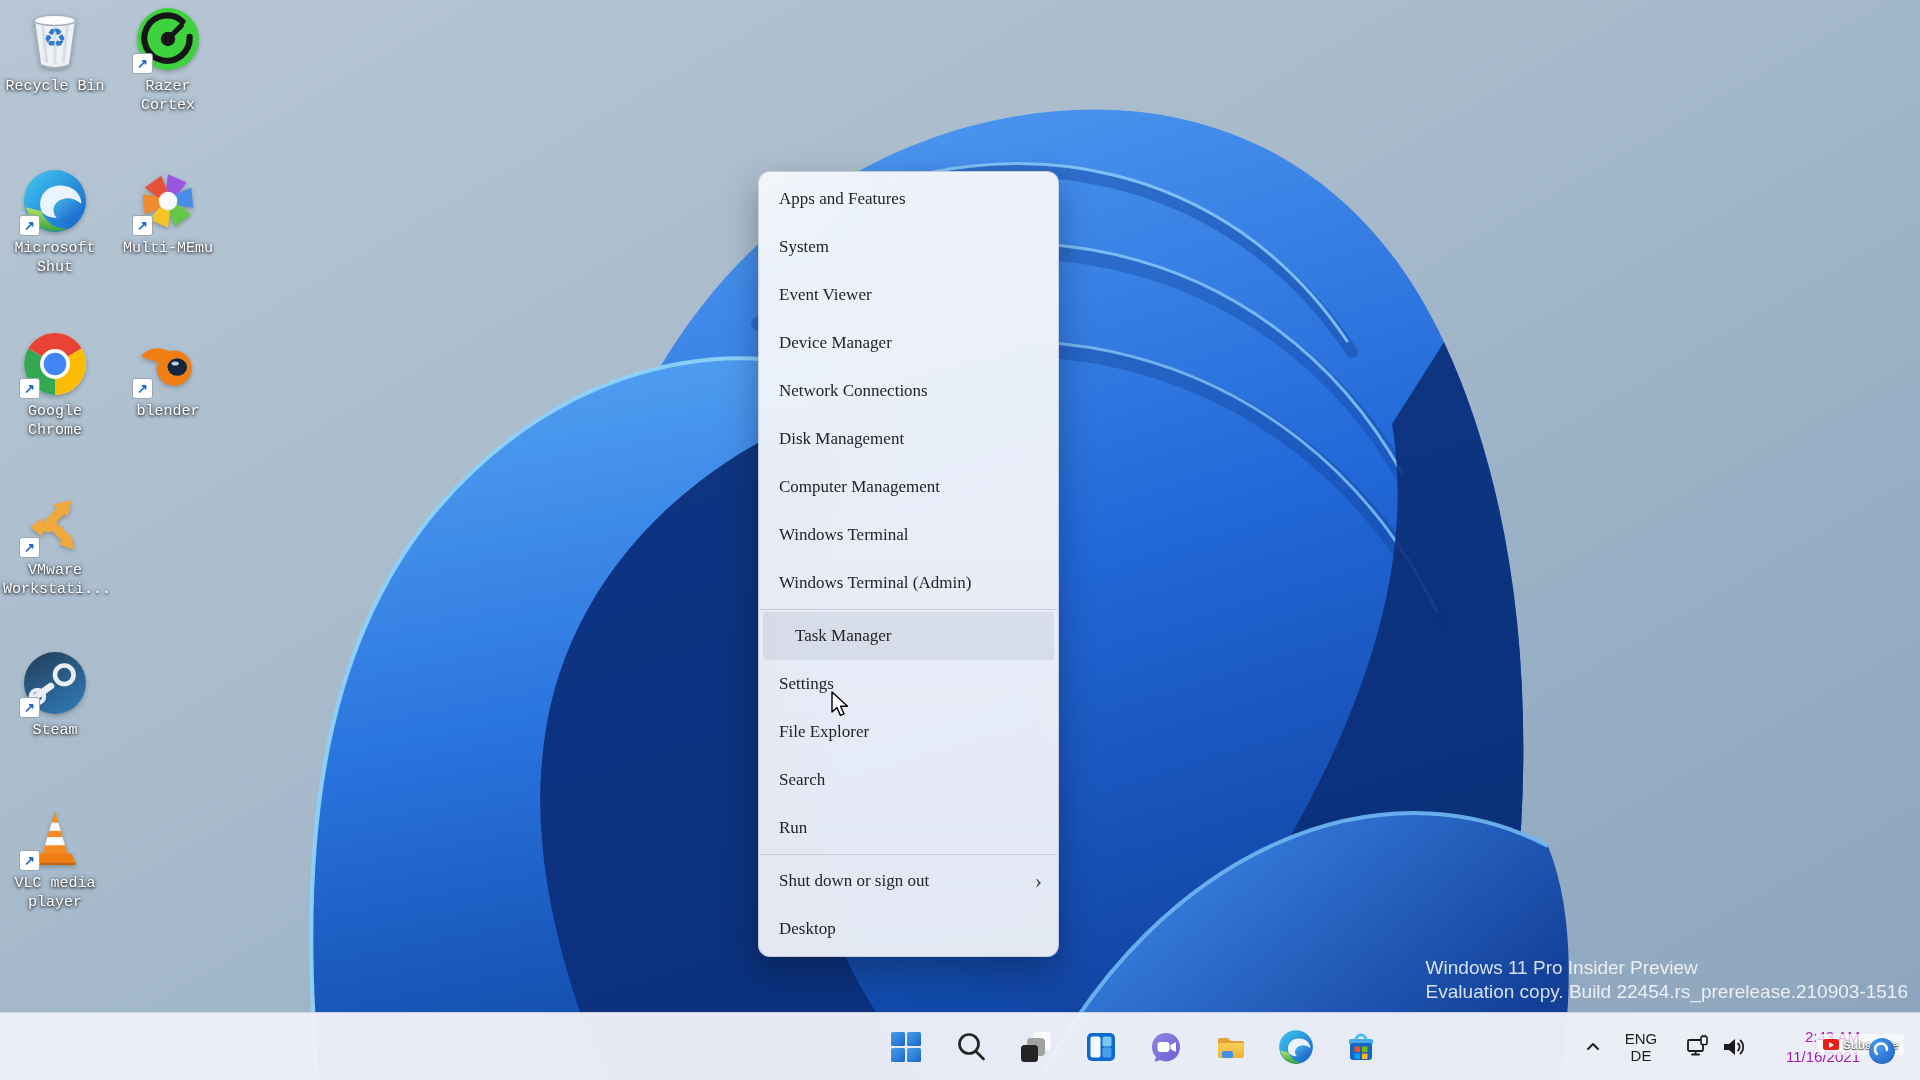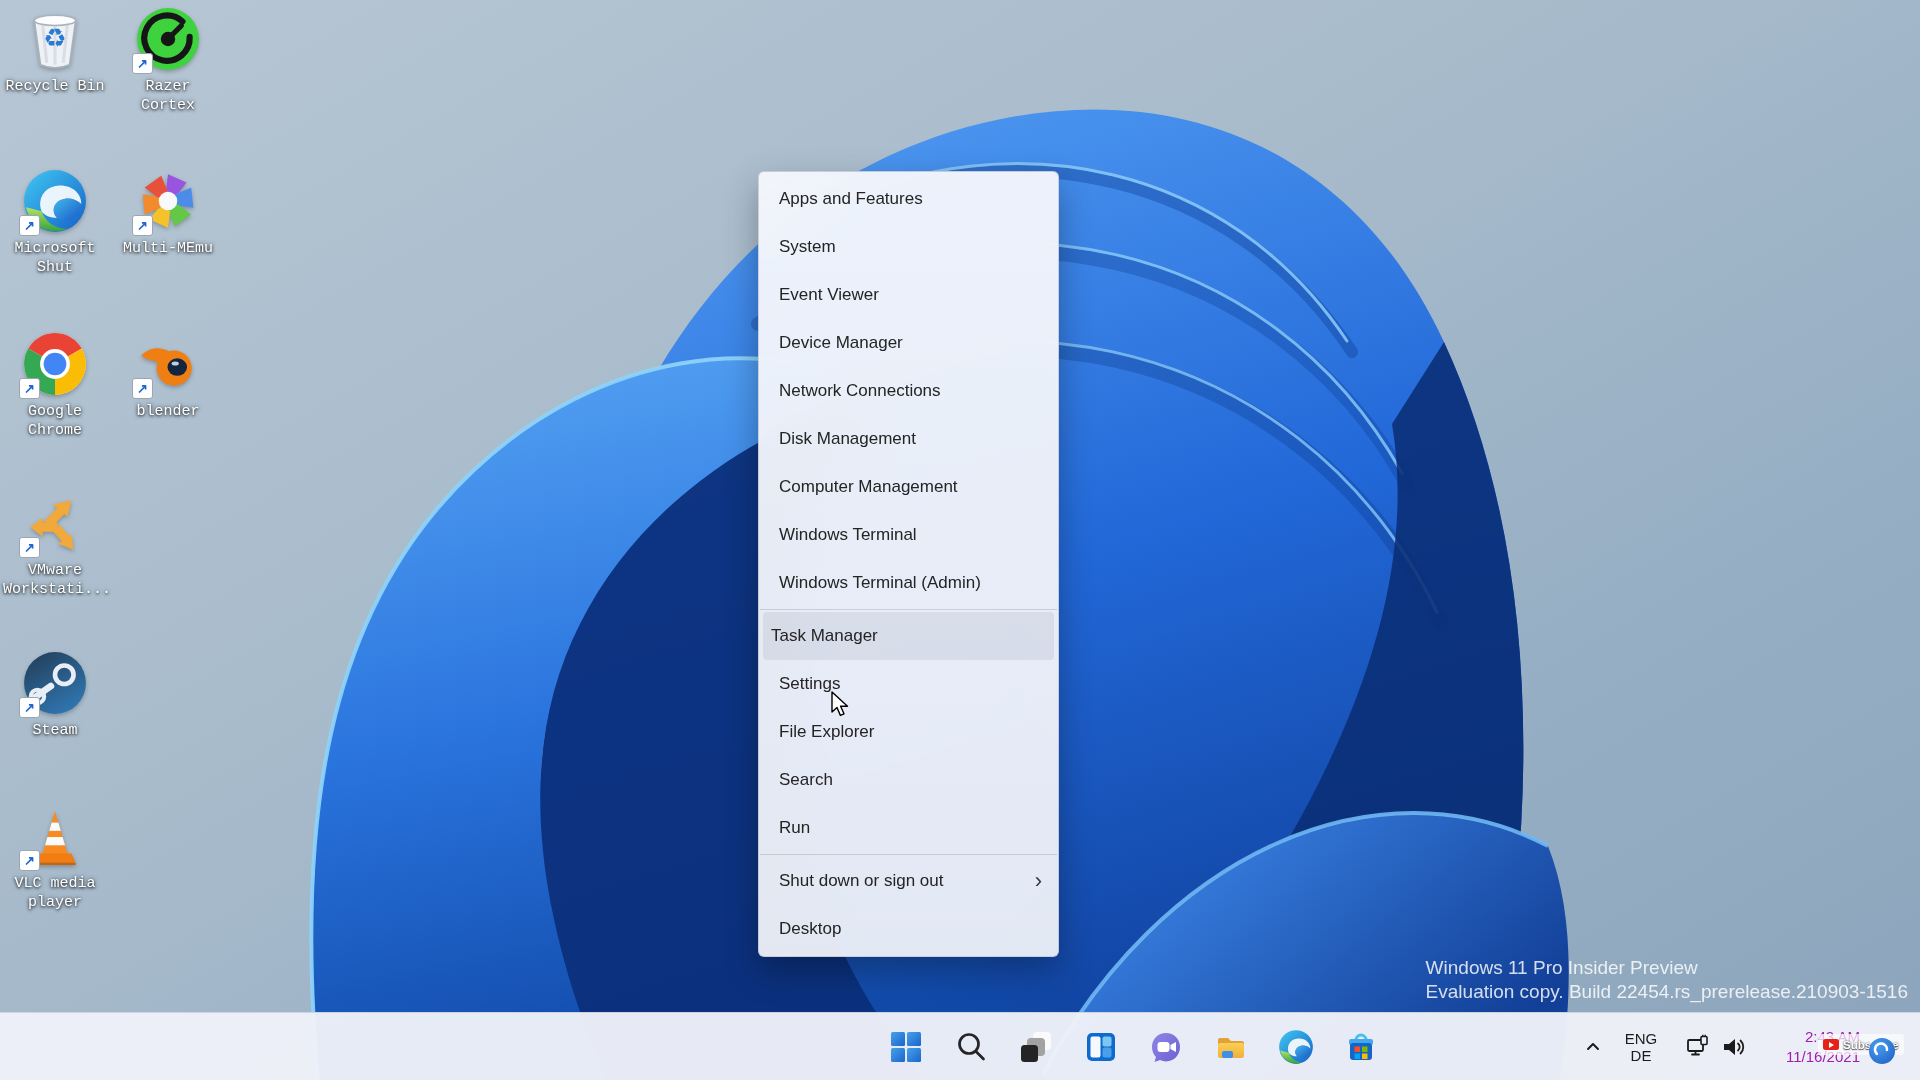--- a/index.html
+++ b/index.html
@@ -23,26 +23,26 @@
   .di-chrome{left:3px;top:331px;}  .di-blender{left:116px;top:331px;}
   .di-vmware{left:3px;top:490px;}  .di-steam{left:3px;top:650px;}  .di-vlc{left:3px;top:803px;}
 
   
   .watermark{position:absolute;right:12px;bottom:76px;z-index:2;text-align:left;
     color:rgba(255,255,255,.82);font-size:19px;line-height:24px;}
 
   
   .menu{position:absolute;left:758px;top:171px;width:301px;z-index:10;
     background:linear-gradient(180deg,rgba(244,246,251,.96),rgba(236,239,246,.96));
-    border:1px solid rgba(110,120,140,.28);border-radius:6px;
+    border:1px solid rgba(110,120,140,.28);border-radius:12px;
     box-shadow:0 14px 34px rgba(0,0,0,.30);padding:3px 0;box-sizing:border-box;
-    backdrop-filter:blur(24px) saturate(1.1);}
+    backdrop-filter:blur(24px) saturate(1.1);font-family:Liberation Serif, serif;}
   .menu-item{height:48px;line-height:48px;padding:0 20px;font-size:17px;color:#242424;
     position:relative;white-space:nowrap;}
-  .menu-item.hovered{background:rgba(130,140,160,.16);border-radius:4px;margin:0 4px;padding:0 8px;}
+  .menu-item.hovered{background:rgba(130,140,160,.16);border-radius:4px;margin:0 4px;padding:0 32px;}
   .menu-sep{height:1px;background:rgba(0,0,0,.13);margin:2px 1px;}
   .submenu-arrow{position:absolute;right:16px;top:0;font-size:22px;color:#3a3a3a;}
 
   
   .taskbar{position:absolute;left:0;right:0;bottom:0;height:67px;z-index:20;
     background:rgba(238,241,248,.97);border-top:1px solid rgba(170,180,196,.45);}
   .tb-center{position:absolute;left:884px;top:0;height:100%;display:flex;gap:21px;align-items:center;}
   .tb-btn{width:44px;height:44px;border-radius:6px;display:flex;align-items:center;justify-content:center;}
   .tb-btn svg{width:36px;height:36px;display:block;}
   .tray-item{position:absolute;top:50%;transform:translateY(-50%);}

